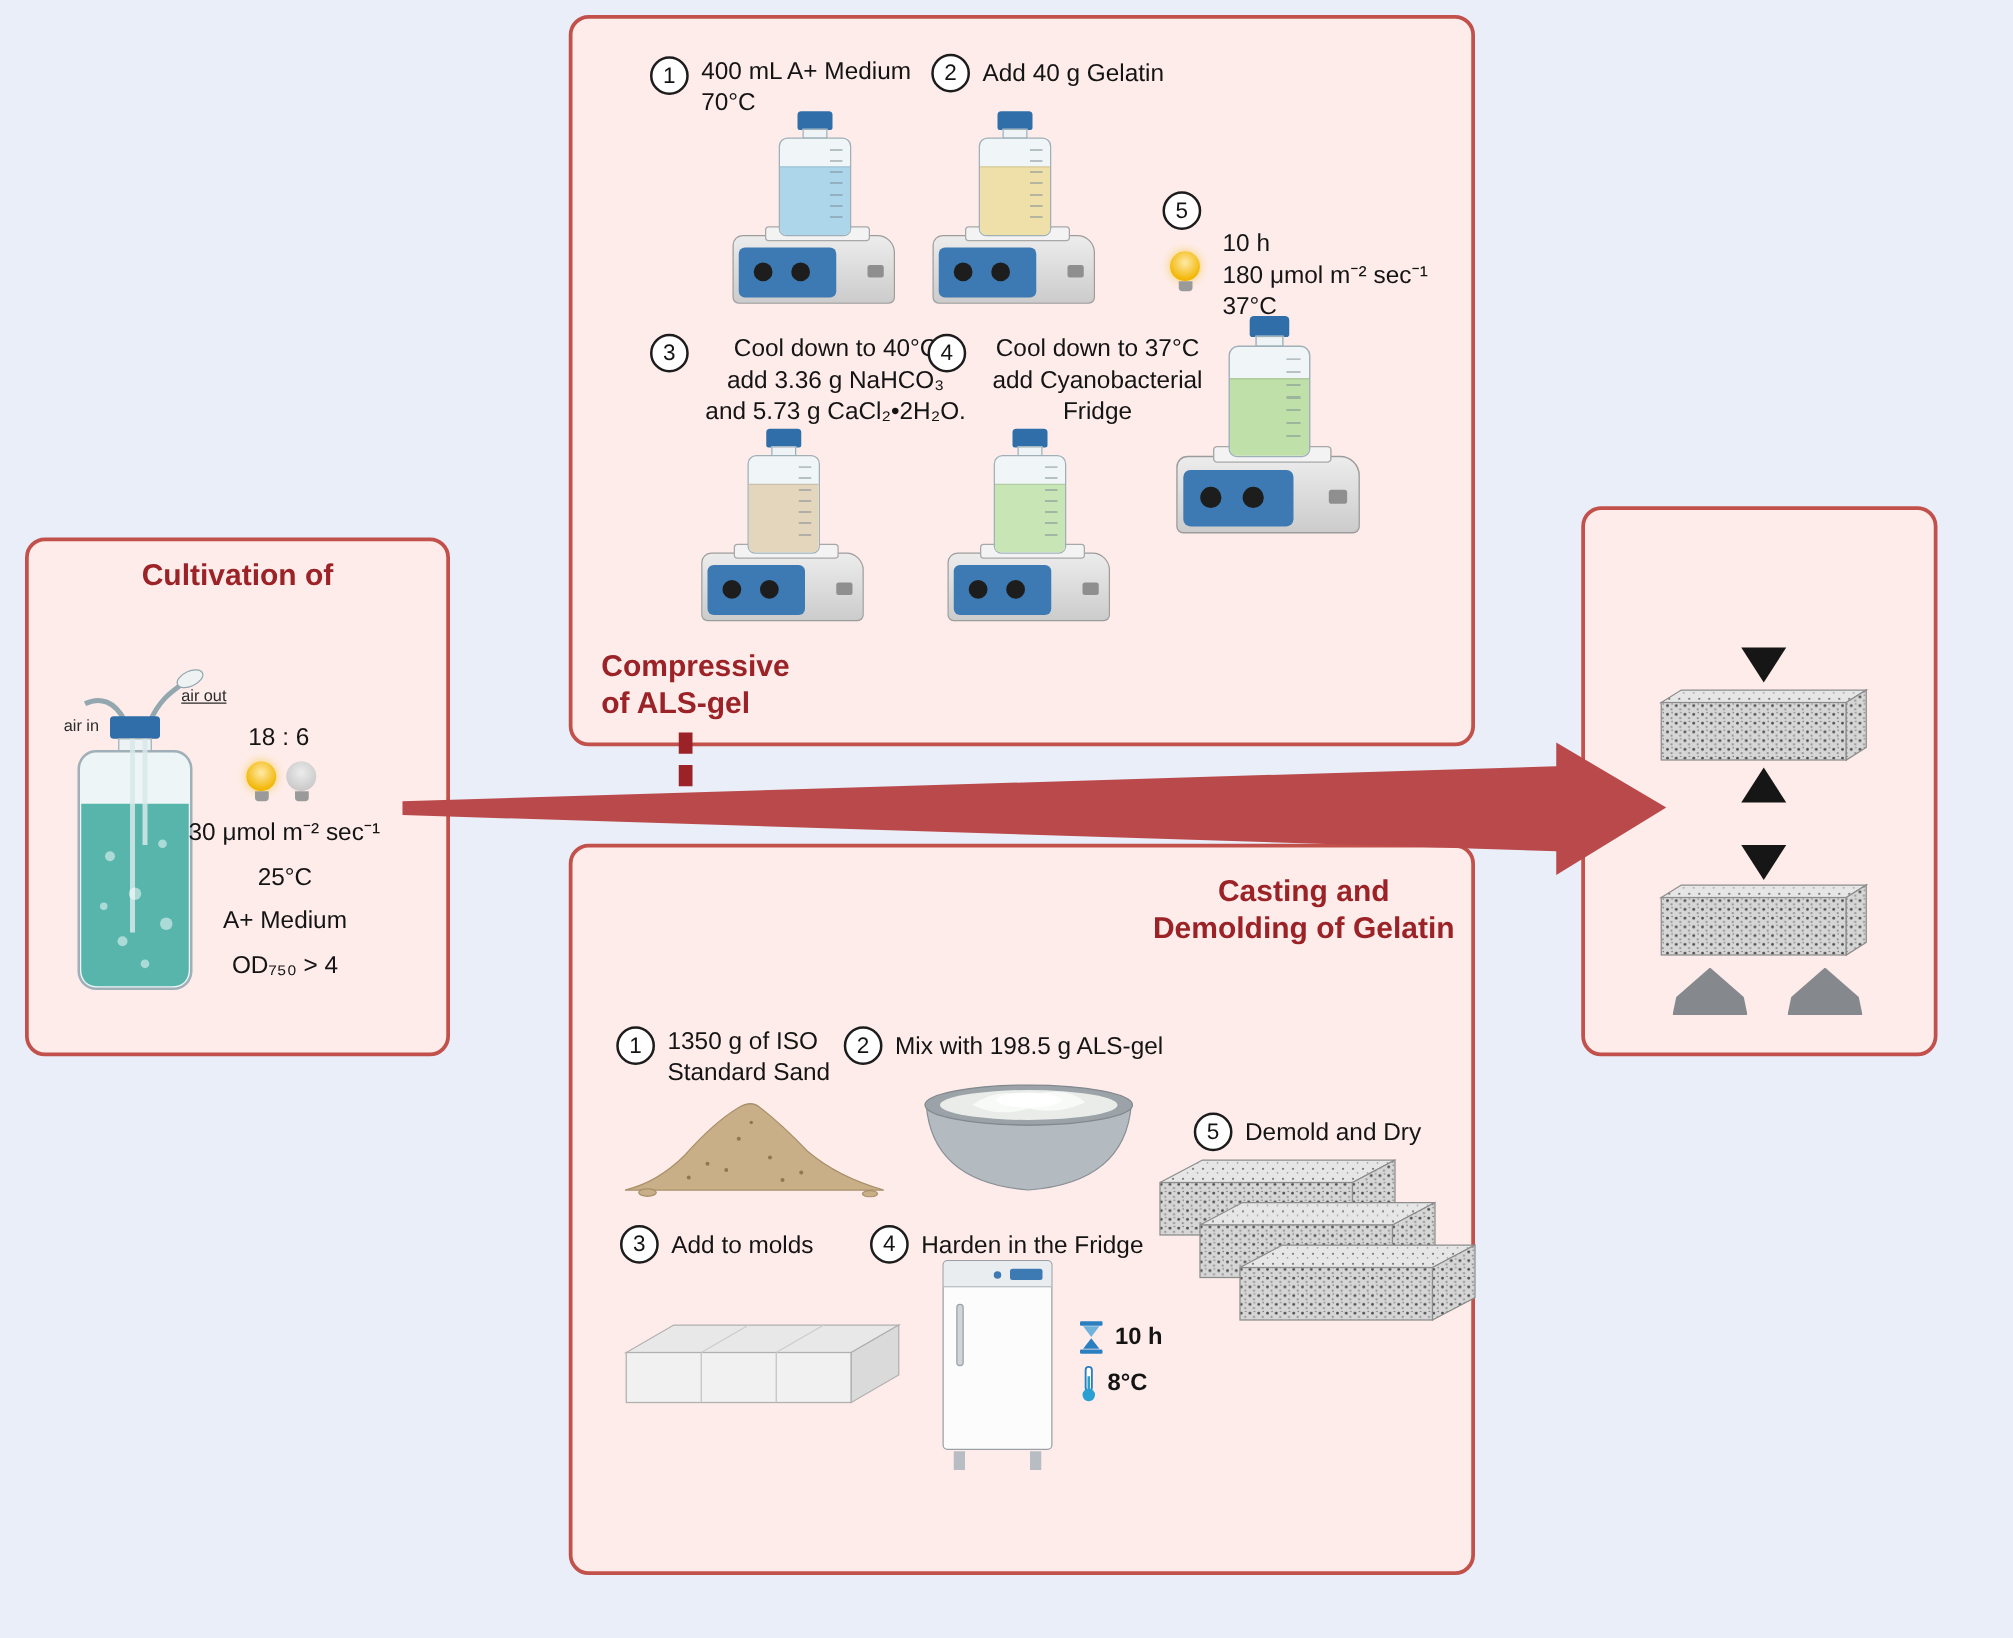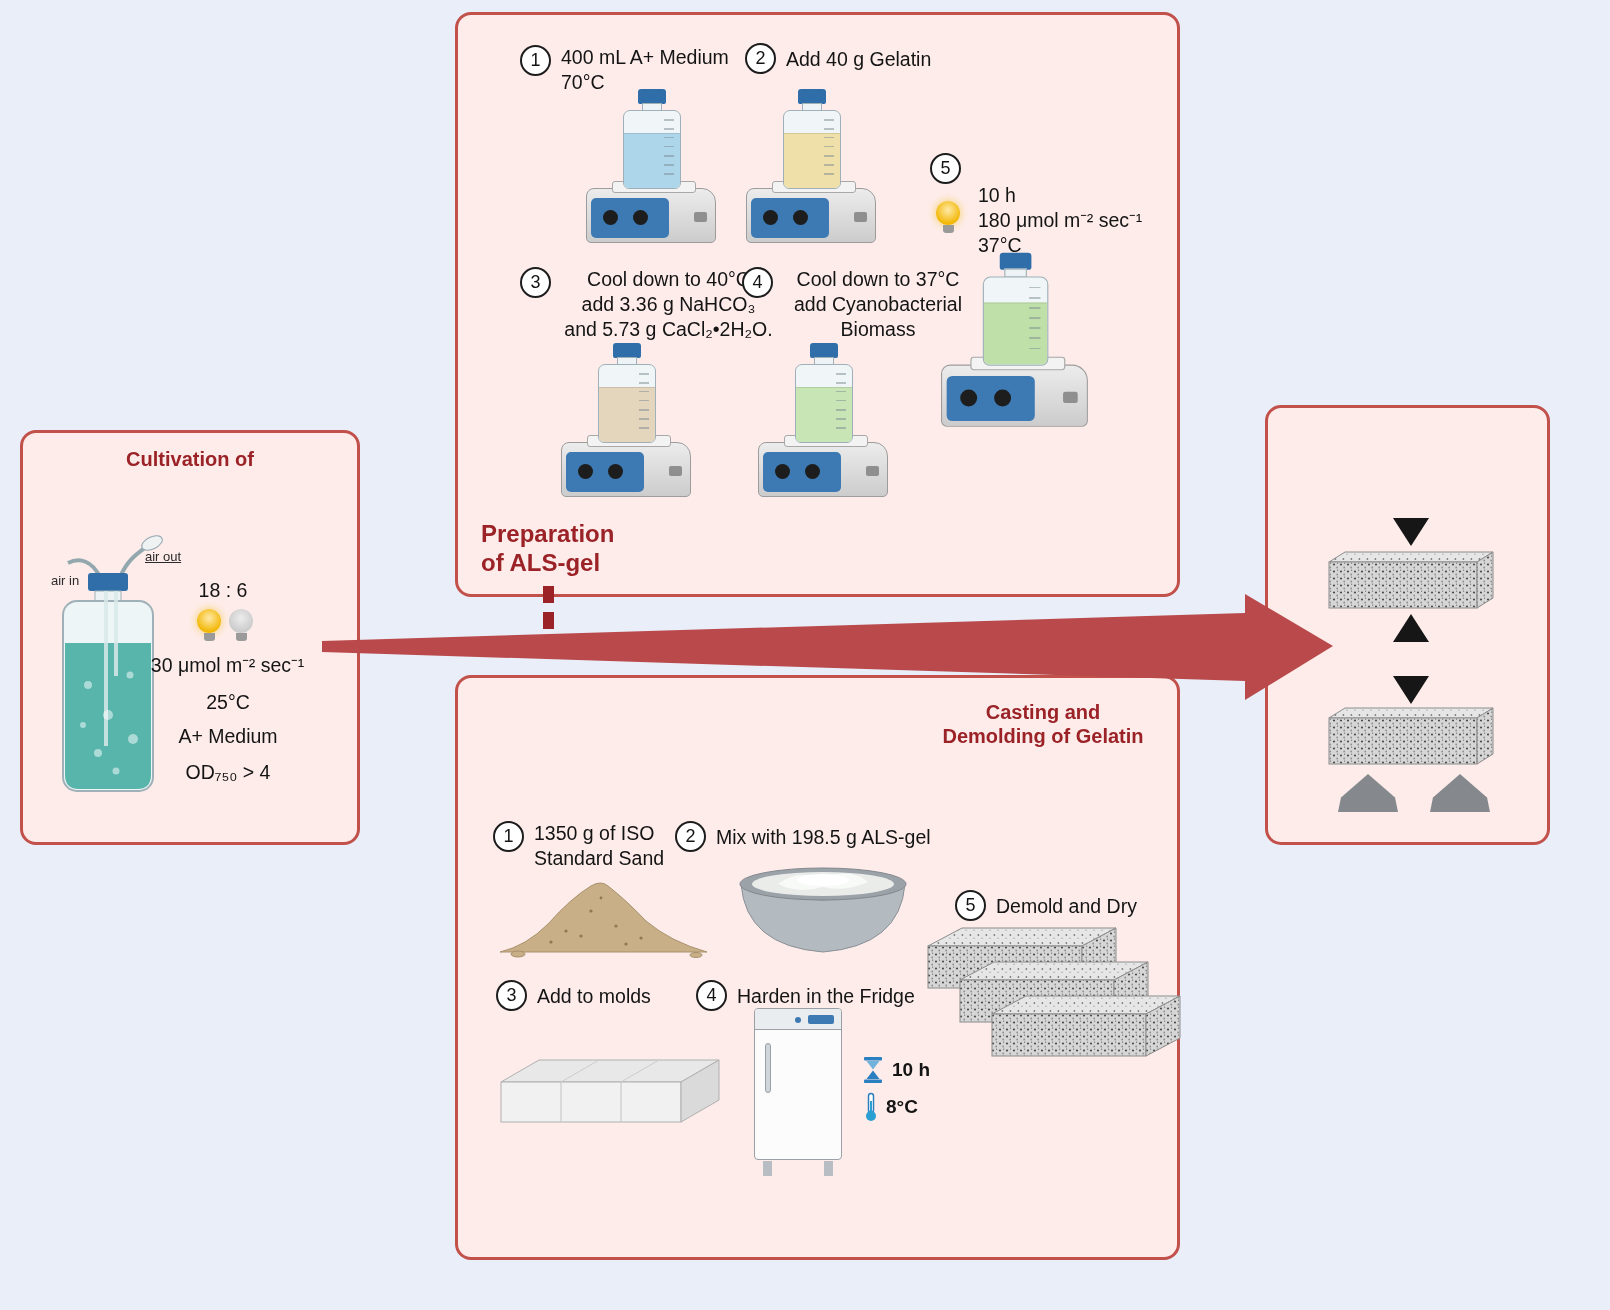--- a/index.html
+++ b/index.html
@@ -7,21 +7,21 @@
   body { font-family:"Liberation Sans", sans-serif; color:#141414; }
   .canvas { position:relative; width:1610px; height:1310px; background:#e9eef8; overflow:hidden; }
 
   .panel { position:absolute; background:#fdecea; border:3px solid #c2504b; border-radius:16px; }
   .panel-cultivation { left:20px;  top:430px; width:340px; height:415px; }
   .panel-preparation { left:455px; top:12px;  width:725px; height:585px; }
   .panel-casting     { left:455px; top:675px; width:725px; height:585px; }
   .panel-evaluation  { left:1265px;top:405px; width:285px; height:440px; }
 
   .accent { color:#9b2226; font-weight:bold; }
-  .ptitle { position:absolute; text-align:center; font-size:20px; line-height:1.2; }
+  .ptitle { position:absolute; text-align:center; font-size:24px; line-height:1.2; }
 
   
   .step { position:absolute; display:flex; gap:10px; align-items:flex-start; }
   .circle { flex:0 0 auto; width:31px; height:31px; border:2px solid #1c1c1c; border-radius:50%;
             background:#fff; font-size:18px; display:flex; align-items:center; justify-content:center; }
   .txt { font-size:19.5px; line-height:1.28; }
   .txt.center { text-align:center; }
   .pt4 { padding-top:4px; }
 
   
@@ -242,21 +242,21 @@
         <div>add 3.36 g NaHCO₃</div>
         <div>and 5.73 g CaCl₂•2H₂O.</div>
       </div>
     </div>
 
     <div class="step" style="left:284px; top:252px;">
       <div class="circle">4</div>
       <div class="txt center" style="width:190px;">
         <div>Cool down to 37°C</div>
         <div>add Cyanobacterial</div>
-        <div>Biomass</div>
+        <div>Fridge</div>
       </div>
     </div>
 
     <div class="unit" style="left:103px; top:330px;">
       <div class="hotplate">
         <div class="hp-body"></div>
         <div class="plate"></div>
         <div class="face">
           <span class="knob"></span>
           <span class="knob k2"></span>
@@ -287,21 +287,21 @@
         <div class="cap"></div>
         <div class="neck"></div>
         <div class="bbody">
           <div class="liquid liq-green"></div>
           <div class="grad"></div>
         </div>
       </div>
     </div>
 
     <div class="accent" style="position:absolute; left:23px; top:505px; font-size:24px; line-height:1.2;">
-      <div>Preparation</div>
+      <div>Compressive</div>
       <div>of ALS-gel</div>
     </div>
   </div>
 
   <div class="dash" style="left:543px; top:586px;"></div>
   <div class="dash" style="left:543px; top:612px;"></div>
   <div class="dash" style="left:1033px; top:655px;"></div>
   <div class="dash" style="left:1033px; top:681px;"></div>
 
   <svg class="flow-arrow" width="1610" height="1310" viewBox="0 0 1610 1310">

